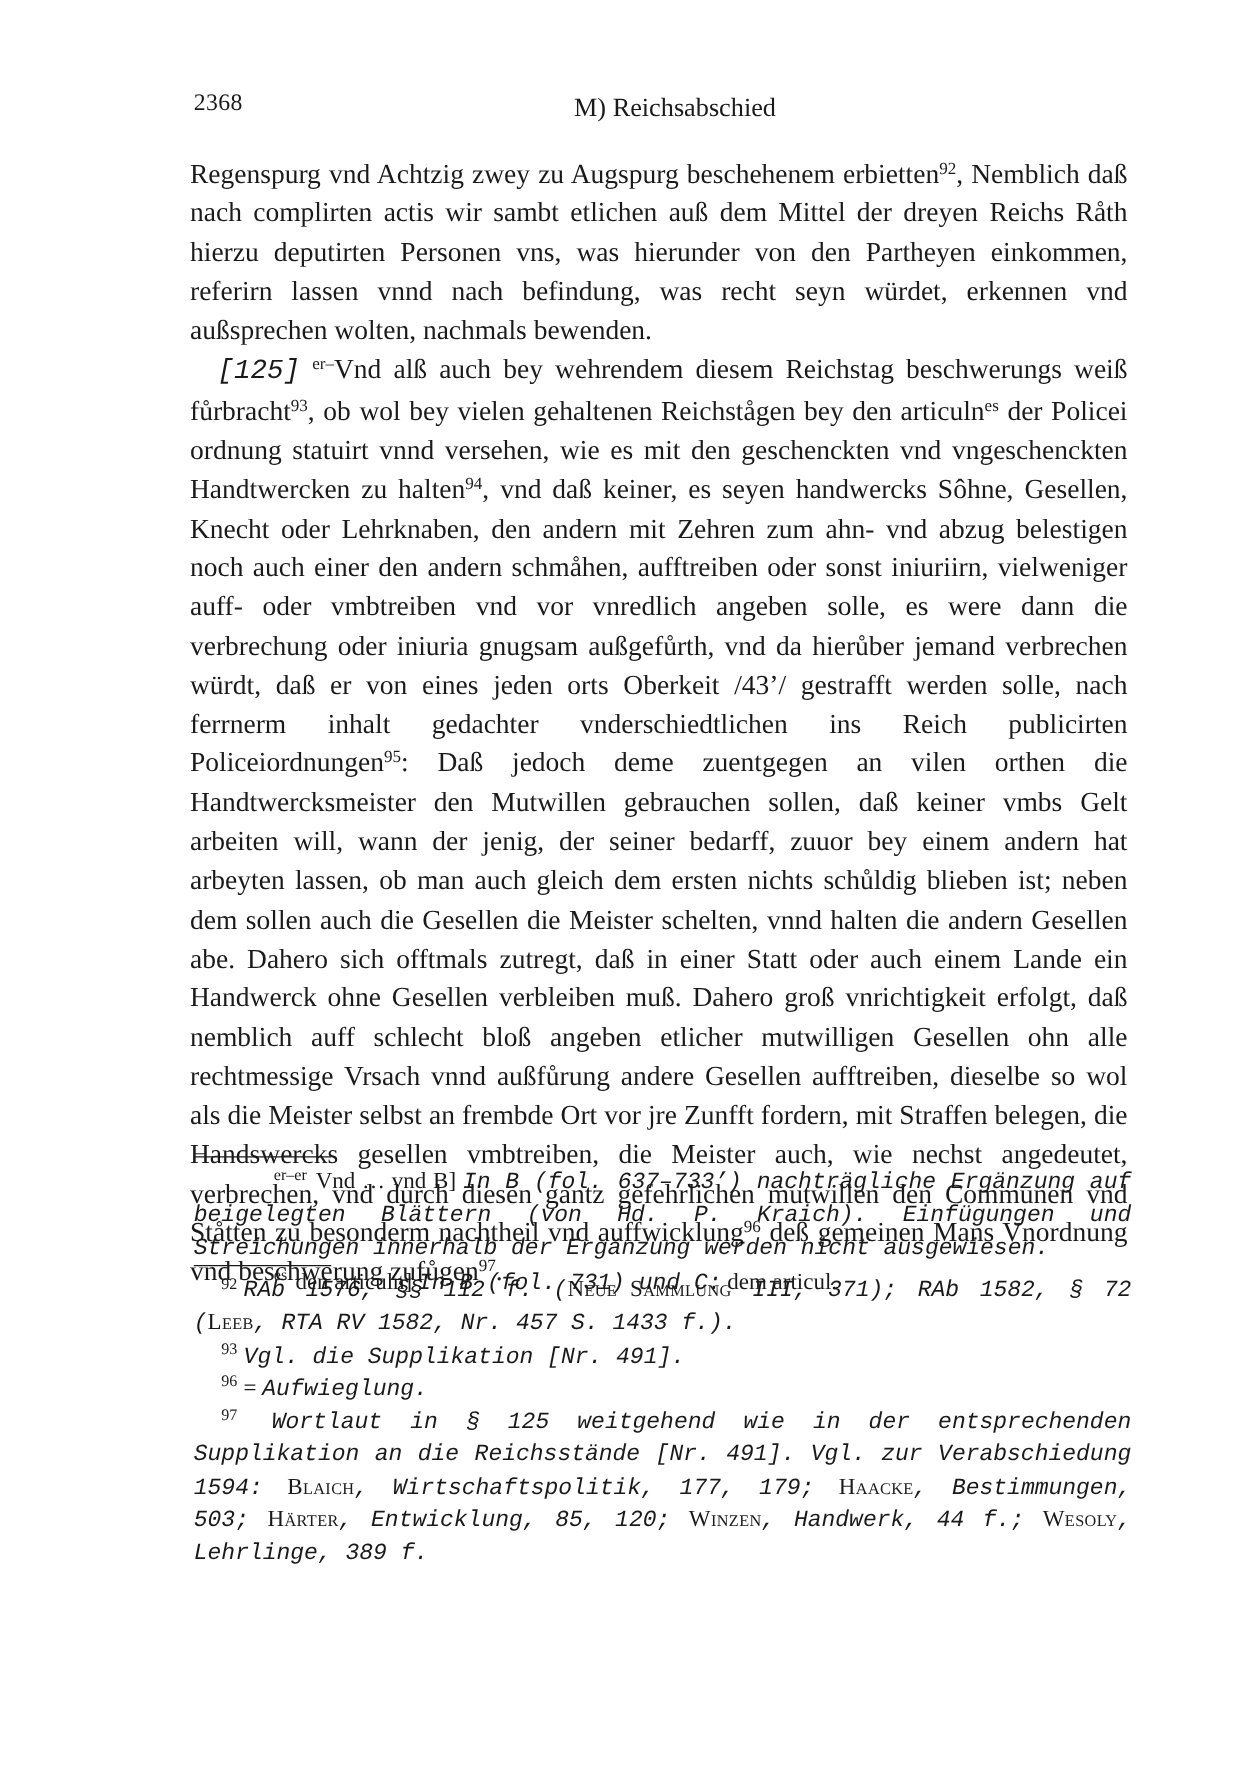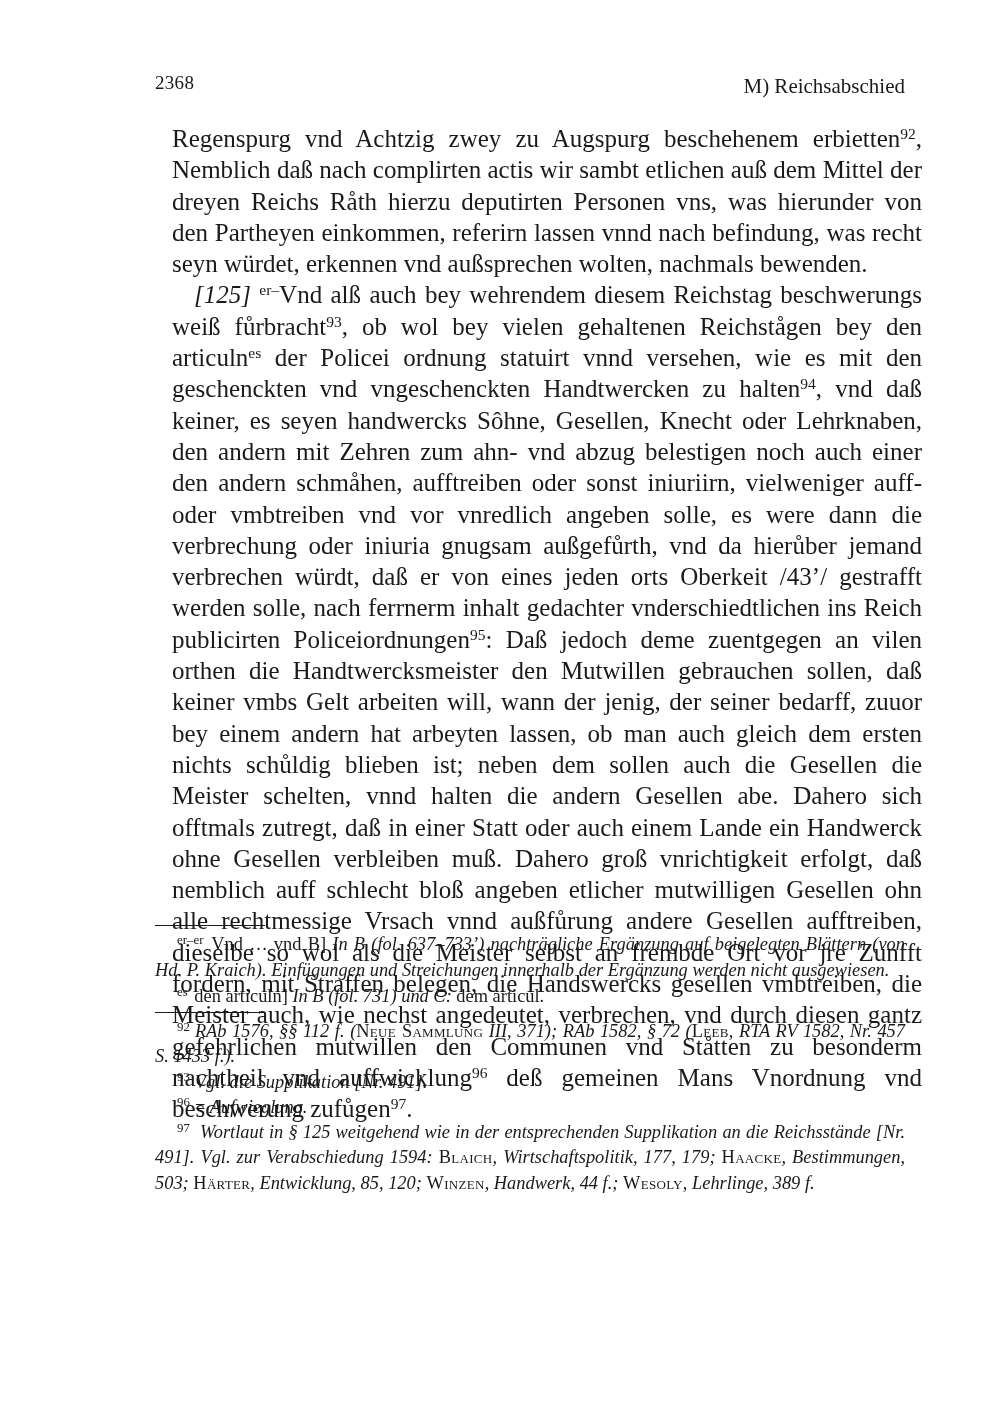--- a/index.html
+++ b/index.html
@@ -35,33 +35,33 @@
     left: 0;
     top: 0;
     font-size: 19px;
     letter-spacing: 0.3px;
   }
   .runhead-title {
     position: absolute;
     left: 0;
     top: 2px;
     width: 750px;
-    text-align: right;
+    text-align: center;
     font-size: 21px;
     padding-left: 20px;
     box-sizing: border-box;
   }
 
   
   .body-text {
     position: absolute;
-    left: 172px;
+    left: 152px;
     top: 123px;
     width: 750px;
-    font-size: 25px;
+    font-size: 22px;
     line-height: 31.3px;
     text-align: justify;
     text-justify: inter-word;
   }
   .body-text p {
     margin: 0;
     text-indent: 0;
   }
   .body-text p.indented {
     text-indent: 22px;
@@ -71,20 +71,21 @@
     vertical-align: 0.52em;
     line-height: 0;
   }
   .sup-letter {
     font-size: 0.62em;
     vertical-align: 0.52em;
     line-height: 0;
   }
   .ital {
     font-style: italic;
+    font-family: Liberation Mono, monospace;
   }
 
   
   .rule {
     position: absolute;
     height: 0;
     border-top: 1.3px solid #1a1a1a;
     width: 110px;
     left: 155px;
   }
@@ -128,20 +129,21 @@
     font-size: 0.70em;
     vertical-align: 0.50em;
     line-height: 0;
     margin-right: 5px;
   }
   .apparatus .lemma-sup {
     font-size: 0.70em;
     vertical-align: 0.50em;
     line-height: 0;
     margin-right: 2px;
+    margin-left: 42px;
   }
   .roman {
     font-style: normal;
   }
   
   .sc {
     font-style: normal;
     font-variant: small-caps;
     letter-spacing: 0.3px;
   }

